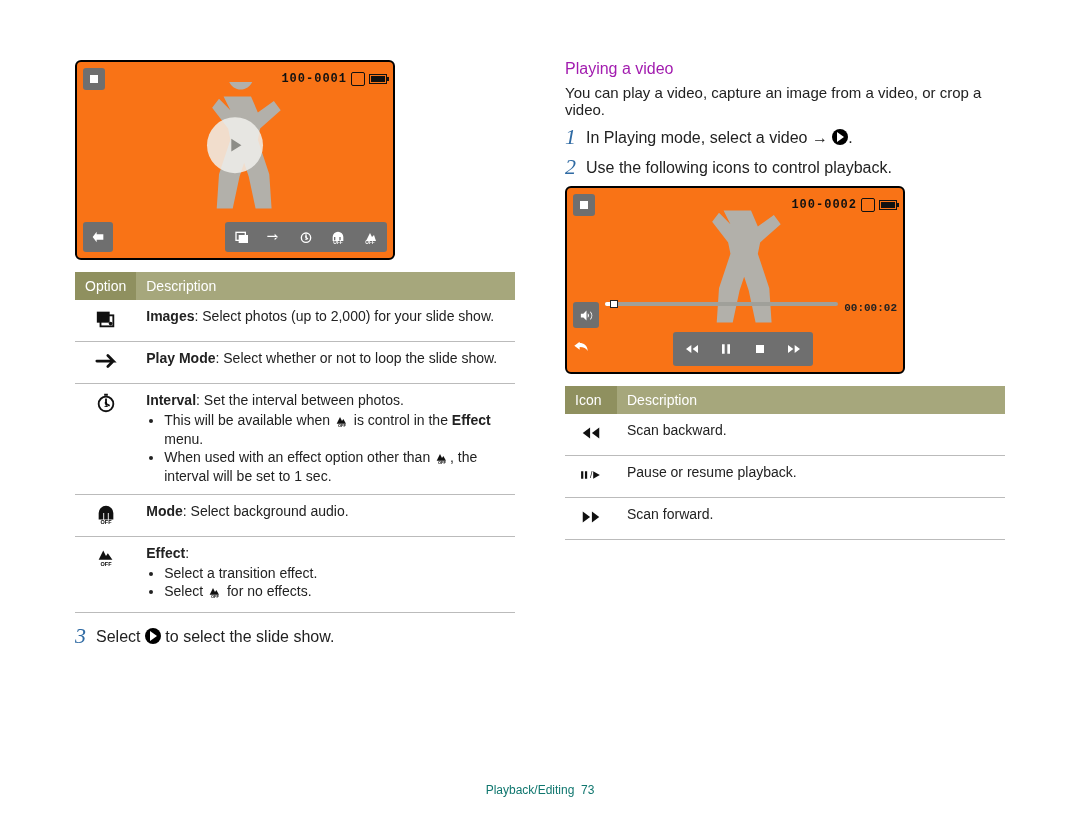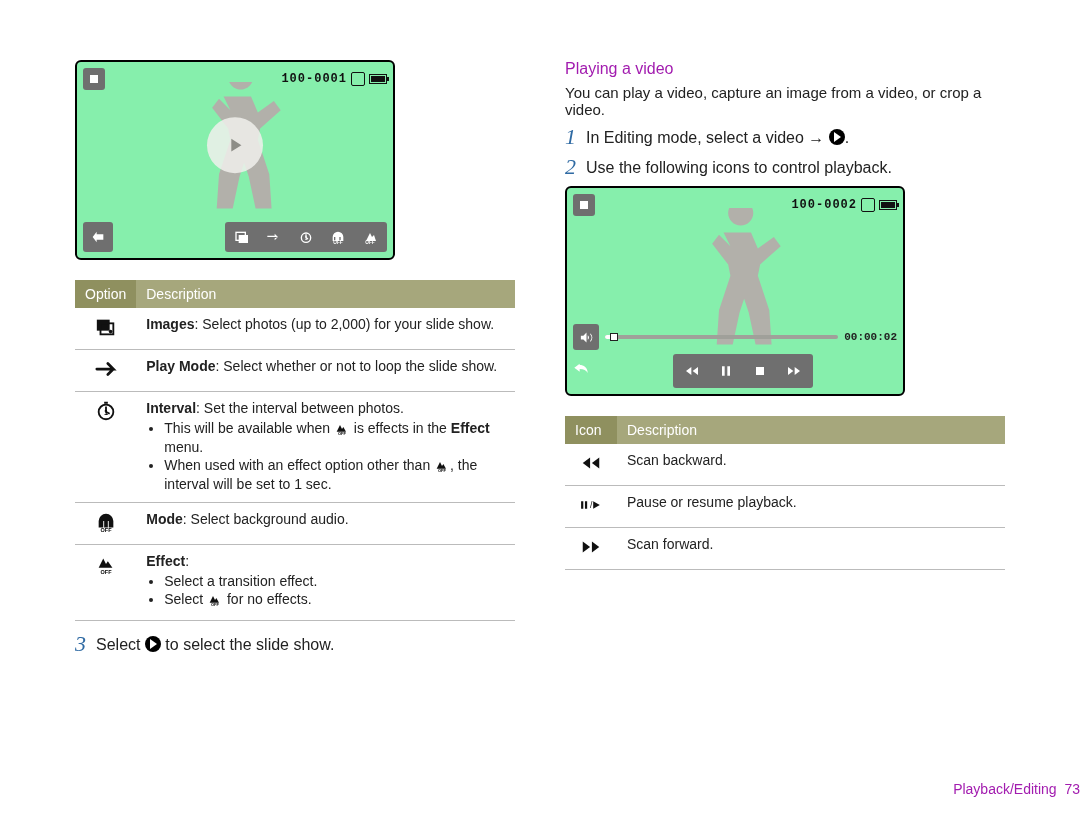--- a/index.html
+++ b/index.html
@@ -24,27 +24,27 @@
   .cols {
     display: flex;
     gap: 50px;
   }
   .col { flex: 1; }
 
   
   .lcd-frame {
     border: 2px solid #000;
     border-radius: 6px;
-    background: #86efac;
+    background: #f97316;
     position: relative;
     width: 320px;
     height: 200px;
-    margin-bottom: 20px;
-  }
-  .lcd-frame.right { width: 340px; height: 210px; }
+    margin-bottom: 12px;
+  }
+  .lcd-frame.right { width: 340px; height: 188px; }
 
   .lcd-topbar {
     position: absolute;
     top: 6px; left: 6px; right: 6px;
     display: flex;
     justify-content: space-between;
     align-items: center;
     font-size: 12px;
   }
   .lcd-play-sq {
@@ -88,21 +88,21 @@
   .sq svg { width:16px; height:16px; fill:#fff;}
   .bbar-right {
     margin-left:auto; display:flex; gap:4px;
     background:#6f6f6f; padding:3px; border-radius:3px;
   }
   .bbar-right .ri { width:28px;height:24px;display:flex;align-items:center;justify-content:center;}
   .bbar-right svg{width:16px;height:16px;fill:#fff;}
   .tiny-off { font-size:7px; font-weight:bold; fill:#fff; }
 
   
-  .progress-row { position:absolute; left:6px; right:6px; bottom:44px; display:flex; align-items:center; gap:6px;}
+  .progress-row { position:absolute; left:6px; right:6px; bottom:44px; display:flex; align-items:flex-start; gap:6px;}
   .vol-sq{width:26px;height:26px;background:#6f6f6f;border-radius:3px;display:flex;align-items:center;justify-content:center;}
   .vol-sq svg{width:15px;height:15px;fill:#fff;}
   .prog-track{flex:1;height:4px;background:#a0a09a;position:relative;border-radius:2px;}
   .prog-fill{position:absolute;left:0;top:0;bottom:0;width:4%;background:#fff;border-radius:2px;}
   .prog-handle{position:absolute;left:4%;top:50%;transform:translate(-50%,-50%);width:8px;height:8px;border:1px solid #222;background:#fff;}
   .prog-time{font-family:"Courier New",monospace;font-size:11px;font-weight:bold;}
   .ctrl-row{ position:absolute; left:6px; right:6px; bottom:6px; height:34px; display:flex; align-items:center;}
   .ctrl-center{ margin:0 auto; display:flex; gap:4px; background:#6f6f6f; padding:4px; border-radius:3px;}
   .ctrl-center .cb{ width:30px;height:26px;display:flex;align-items:center;justify-content:center;}
   .ctrl-center svg{width:16px;height:16px;fill:#fff;}
@@ -136,21 +136,21 @@
   .steps { font-size:16px; }
   .step { display:flex; gap:10px; margin:8px 0;}
   .step .num { font-style:italic; font-size:22px; color:#2f6aa3; font-family:"Times New Roman",serif; line-height:1;}
   .step .body { flex:1; padding-top:3px;}
   .step .body ul{ margin:4px 0 0 0; padding-left:18px; font-size:14px;}
   .play-tri-circle { display:inline-block; width:16px;height:16px; border-radius:50%; background:#000; vertical-align:-2px; position:relative;}
   .play-tri-circle:after{content:"";position:absolute;left:5px;top:3px;border-left:7px solid #fff;border-top:5px solid transparent;border-bottom:5px solid transparent;}
   .back-arrow { display:inline-block; vertical-align:-2px;}
   .back-arrow svg{width:16px;height:14px;}
 
-  .footer { position:absolute; bottom:18px; left:0; right:0; text-align:right; font-size:14px; color:#a21caf;}
+  .footer { position:absolute; bottom:18px; left:0; right:0; text-align:center; font-size:12px; color:#0f766e;}
 
 </style>
 </head>
 <body>
 
 <div class="page">
 
   <div class="cols">
 
     <div class="col">
@@ -250,21 +250,21 @@
                   <circle cx="12" cy="13" r="8" fill="none" stroke="#111" stroke-width="2"></circle>
                   <path d="M12 7v6l4 2M10 3h4" stroke="#111" stroke-width="2" fill="none"></path>
                   <text x="12" y="16" text-anchor="middle" font-size="8" font-weight="bold">1</text>
                 </svg></td>
             <td class="desc">
               <b>Interval</b><span>: Set the interval between photos.</span>
               <ul>
                 <li><span>This will be available when </span><span class="inline-icon"><svg viewBox="0 0 24 20">
                         <path d="M4 14l5-10 3 6 2-3 4 7z" fill="#111"></path>
                         <text x="12" y="19" text-anchor="middle" font-size="6" font-weight="bold">OFF</text>
-                      </svg></span><span> is effects in the </span><b>Effect</b><span> menu.</span></li>
+                      </svg></span><span> is control in the </span><b>Effect</b><span> menu.</span></li>
                 <li><span>When used with an effect option other than </span><span class="inline-icon"><svg viewBox="0 0 24 20">
                         <path d="M4 14l5-10 3 6 2-3 4 7z" fill="#111"></path>
                         <text x="12" y="19" text-anchor="middle" font-size="6" font-weight="bold">OFF</text>
                       </svg></span><span>, the interval will be set to 1 sec.</span></li>
               </ul>
             </td>
           </tr>
           <tr>
             <td class="icon-cell"><svg viewBox="0 0 24 24">
                   <path d="M4 11a8 8 0 0116 0v7h-5v-7h-1v7h-4v-7H9v7H4z" fill="#111"></path>
@@ -302,21 +302,21 @@
 
     </div>
 
     <div class="col">
       <h2 class="section-title">Playing a video</h2>
       <div class="lead">You can play a video, capture an image from a video, or crop a video.</div>
 
       <div class="steps">
         <div class="step">
           <div class="num">1</div>
-          <div class="body"><span>In Editing mode, select a video → </span><span class="play-tri-circle"></span><span>.</span></div>
+          <div class="body"><span>In Playing mode, select a video → </span><span class="play-tri-circle"></span><span>.</span></div>
         </div>
         <div class="step">
           <div class="num">2</div>
           <div class="body">Use the following icons to control playback.</div>
         </div>
       </div>
 
       <div class="lcd-frame right" style="margin-top:4px;">
         <div class="lcd-topbar">
           <div class="lcd-play-sq">

